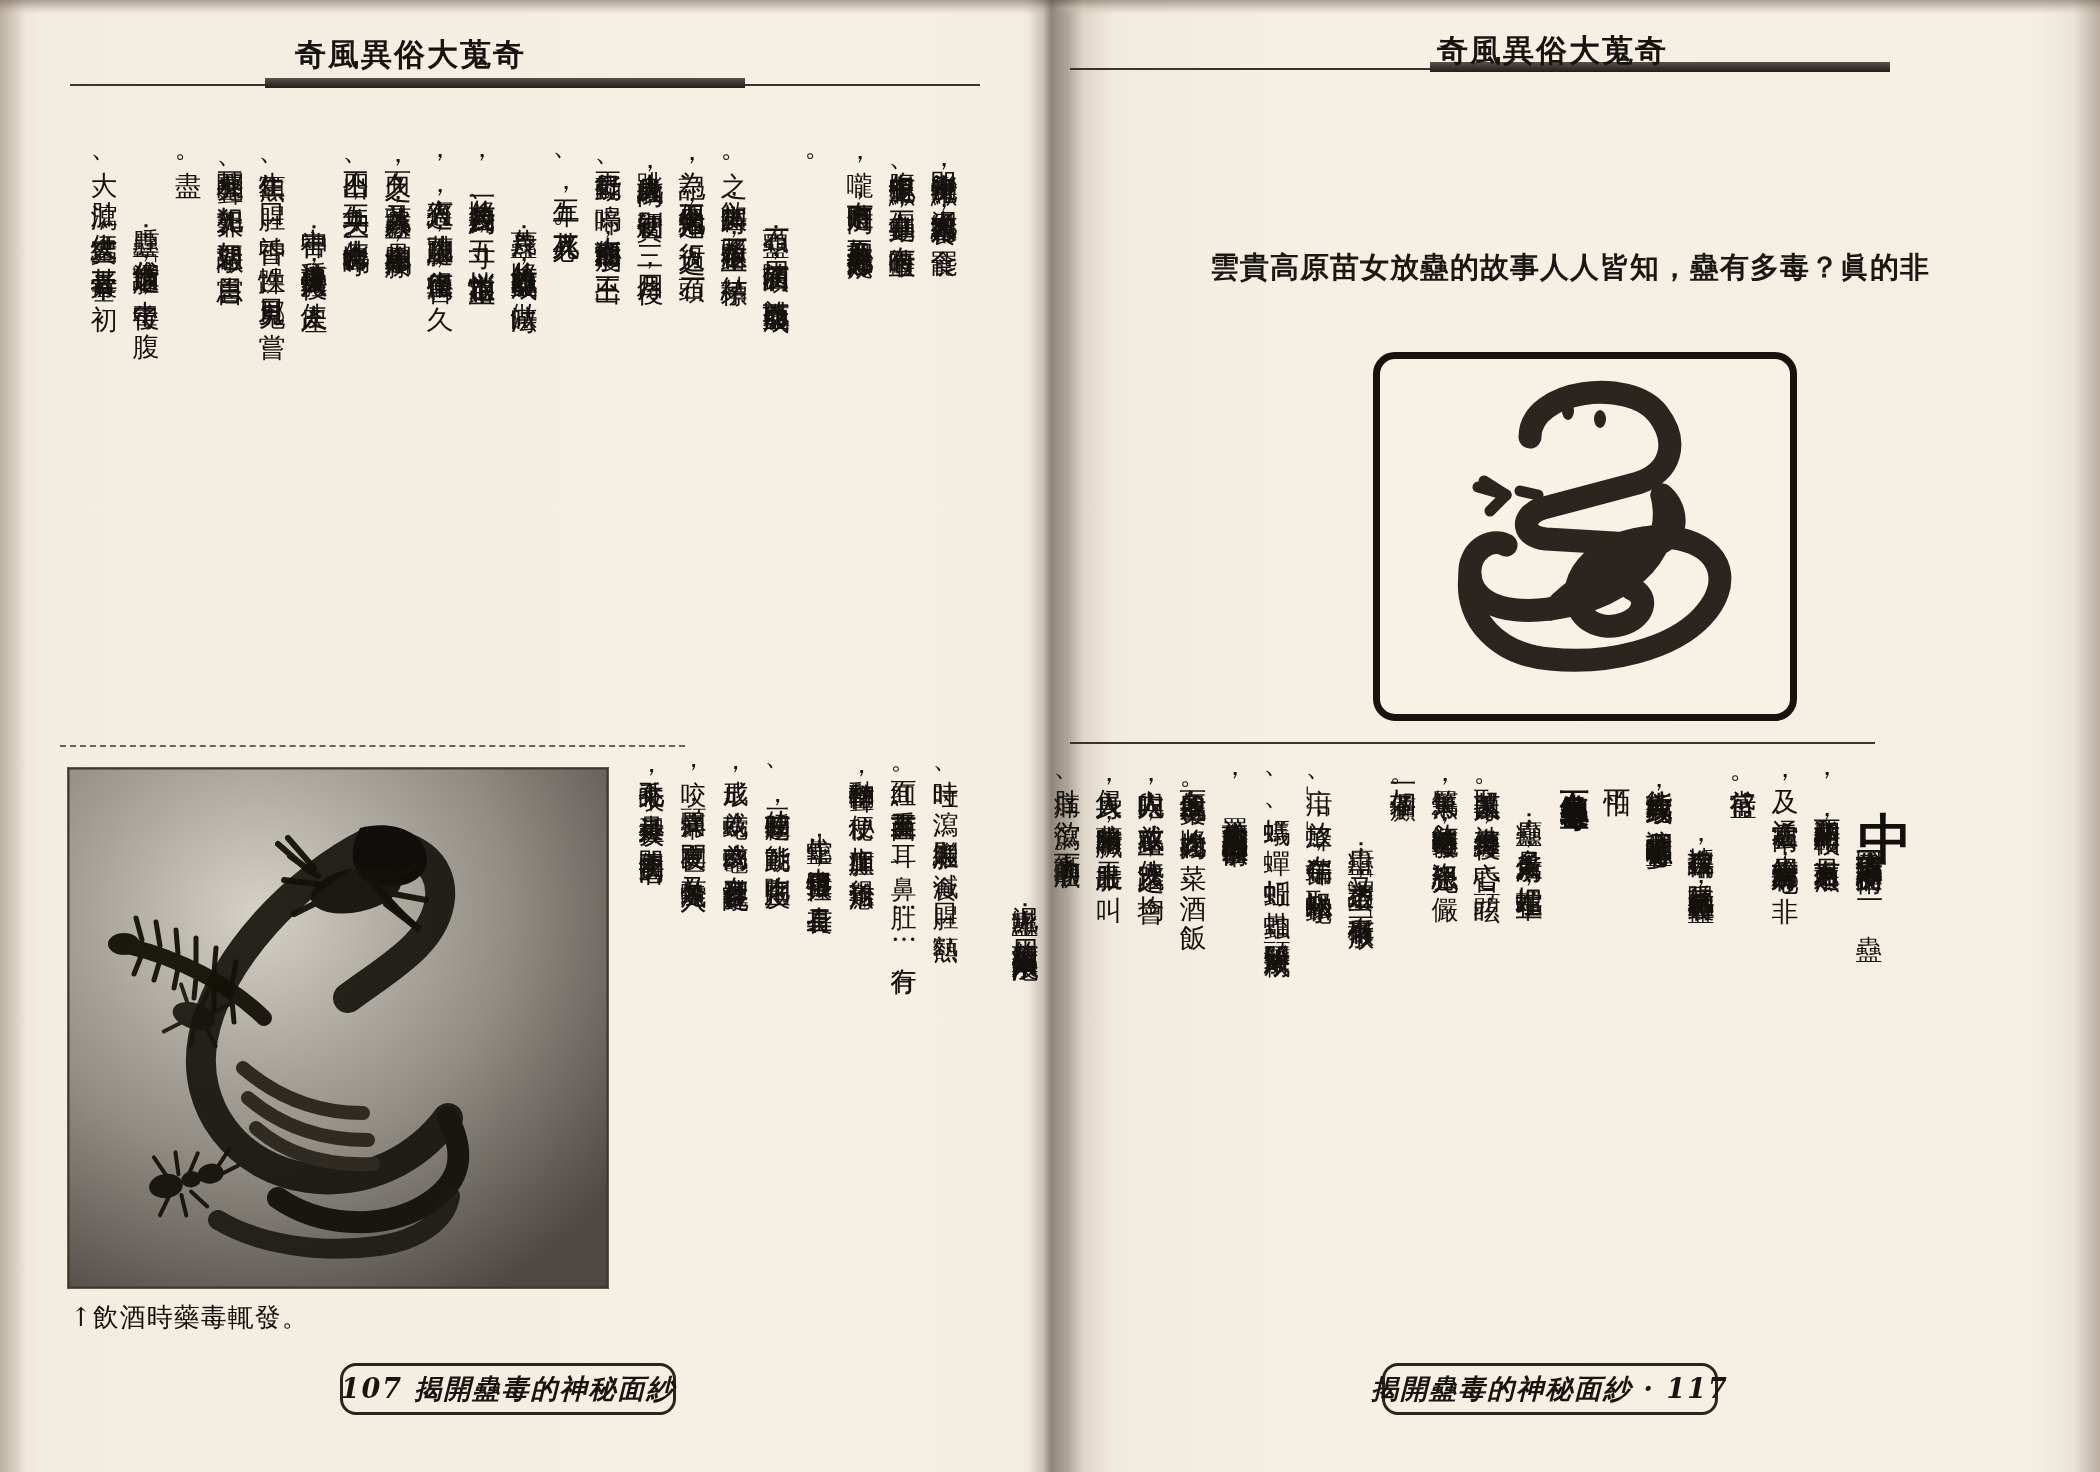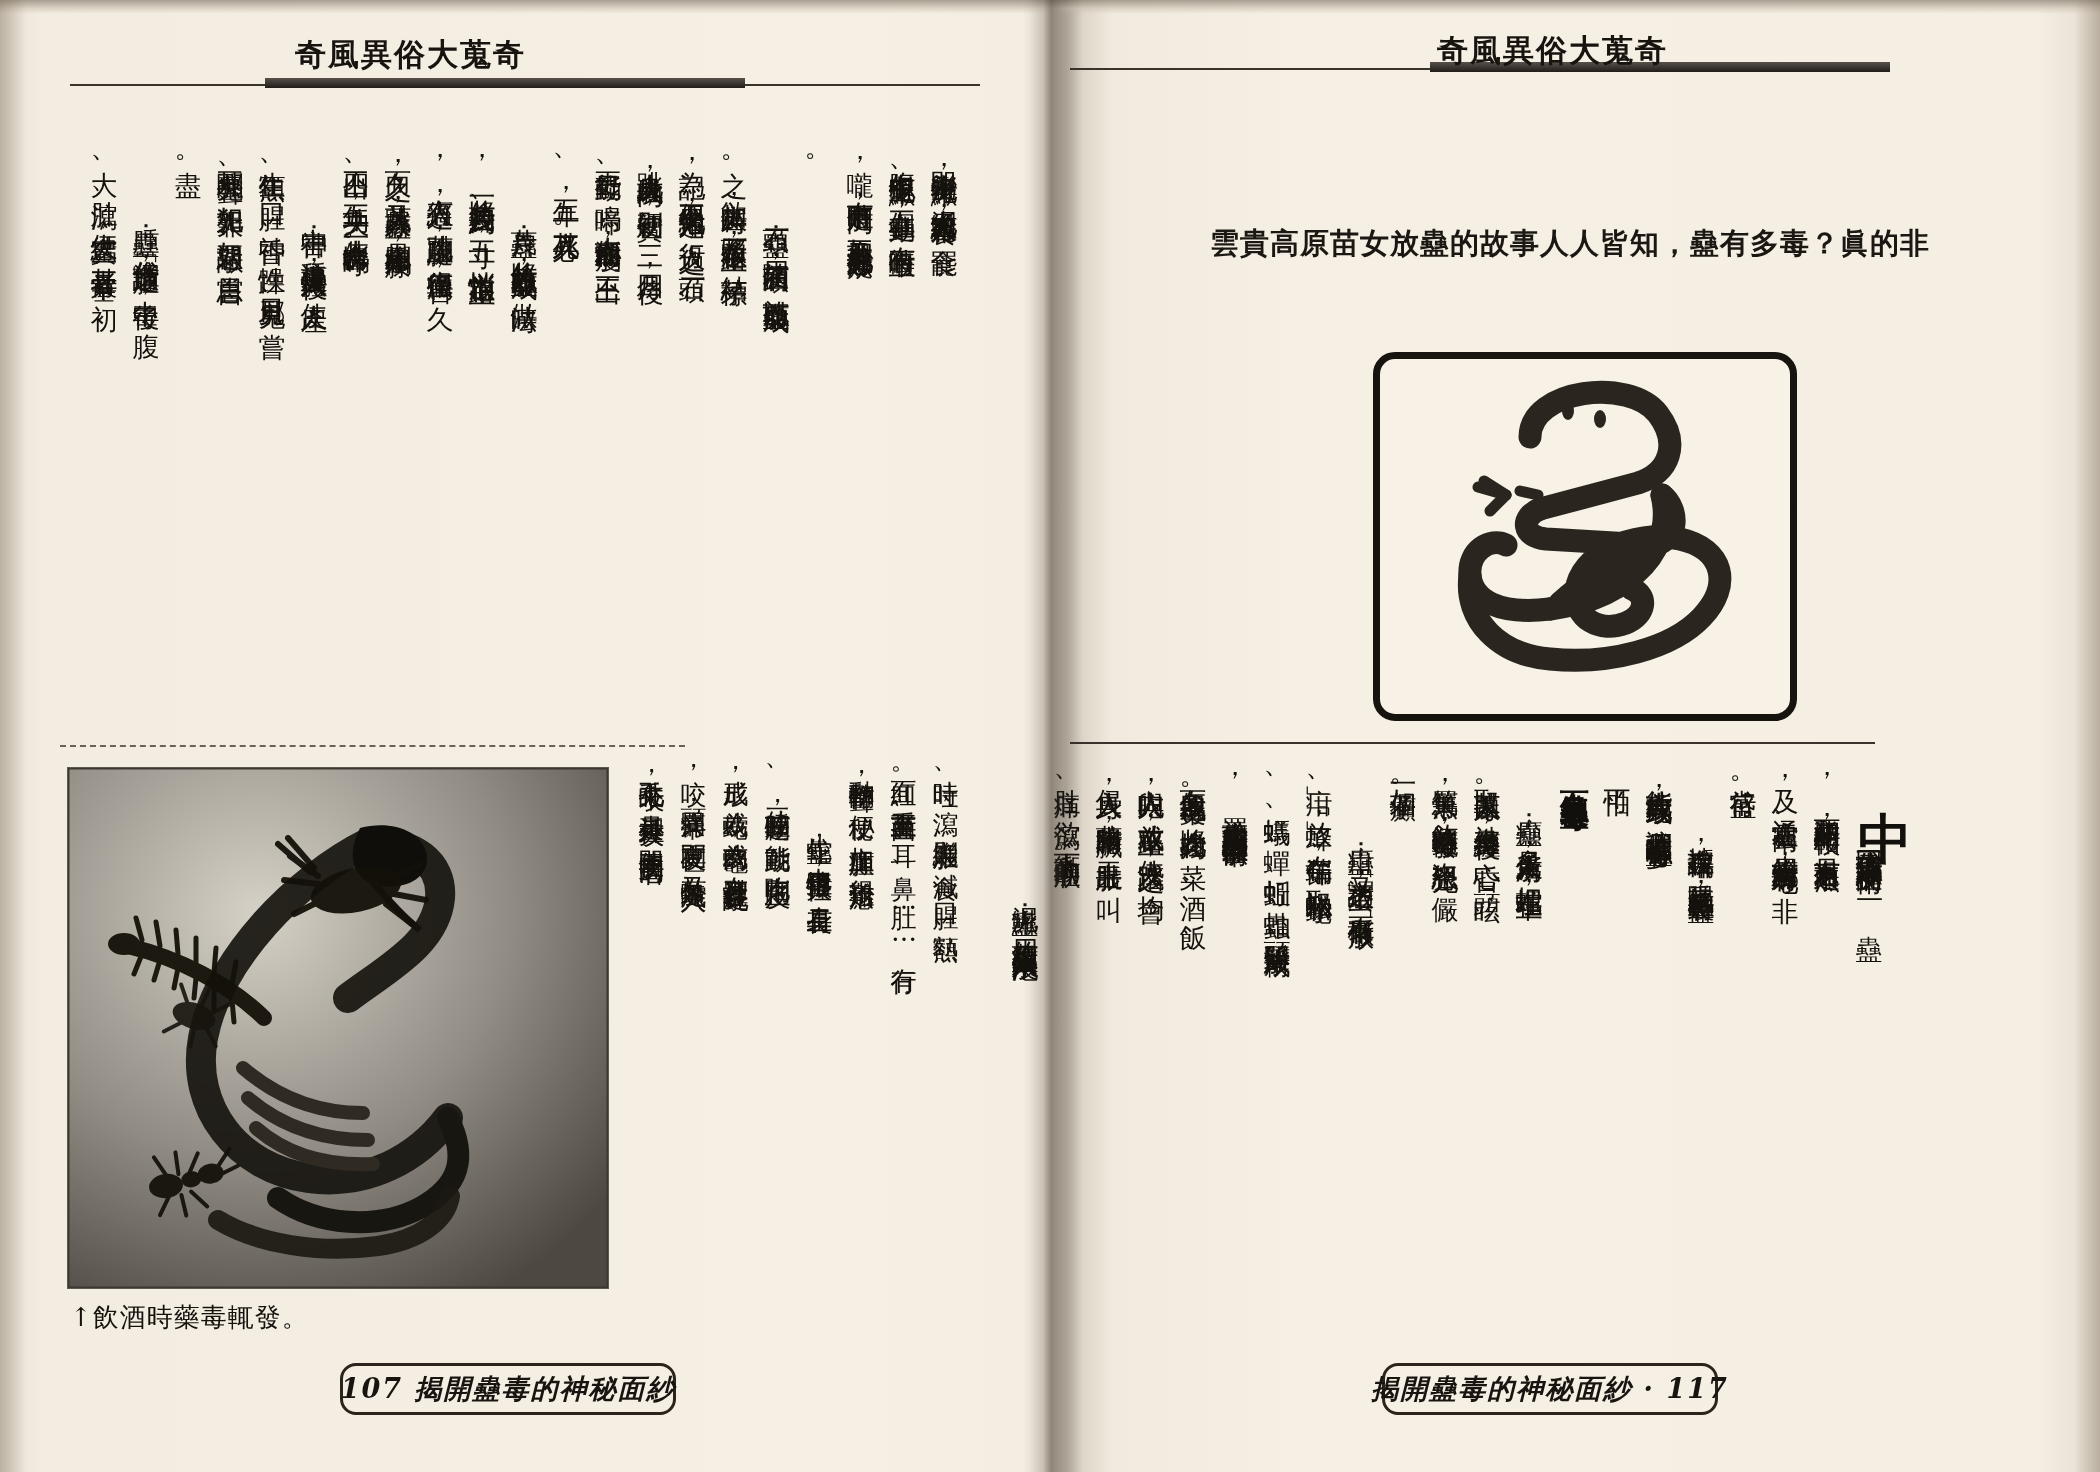--- a/index.html
+++ b/index.html
@@ -106,21 +106,21 @@
 
     <div>
       <div class="rule-thin" style="left:-15px;top:68px;width:805px;"></div>
       <div class="rule-thick" style="left:345px;top:62px;width:460px;"></div>
       <div class="runhead" style="left:352px;top:38px;">
         <span class="txt">奇風異俗大蒐奇</span>
       </div>
     </div>
 
 
-    <div class="subtitle" style="left:45px;top:220px;width:880px;">雲貴高原苗女放蠱的故事人人皆知，蠱有多毒？眞的非</div>
+    <div class="subtitle" style="left:45px;top:244px;width:880px;">雲貴高原苗女放蠱的故事人人皆知，蠱有多毒？眞的非</div>
 
     <div class="snakebox" style="left:288px;top:352px;width:410px;height:355px;">
       <svg width="396" height="341" viewBox="0 0 396 341">
         <g fill="none" stroke="#2b251f" stroke-width="23" stroke-linecap="round" stroke-linejoin="round">
           <path d="M150 78 C150 30 250 18 278 55 C300 84 290 114 258 124 L160 150"></path>
           <path d="M160 150 C140 158 142 178 166 180 L268 186"></path>
           <path d="M268 186 C300 186 300 150 282 136"></path>
           <path d="M268 186 C240 200 206 220 180 244"></path>
           <path d="M282 136 C290 170 276 196 256 214 C230 238 198 246 170 250"></path>
           <path d="M170 250 C120 256 92 242 90 216 C88 192 110 178 126 186"></path>

